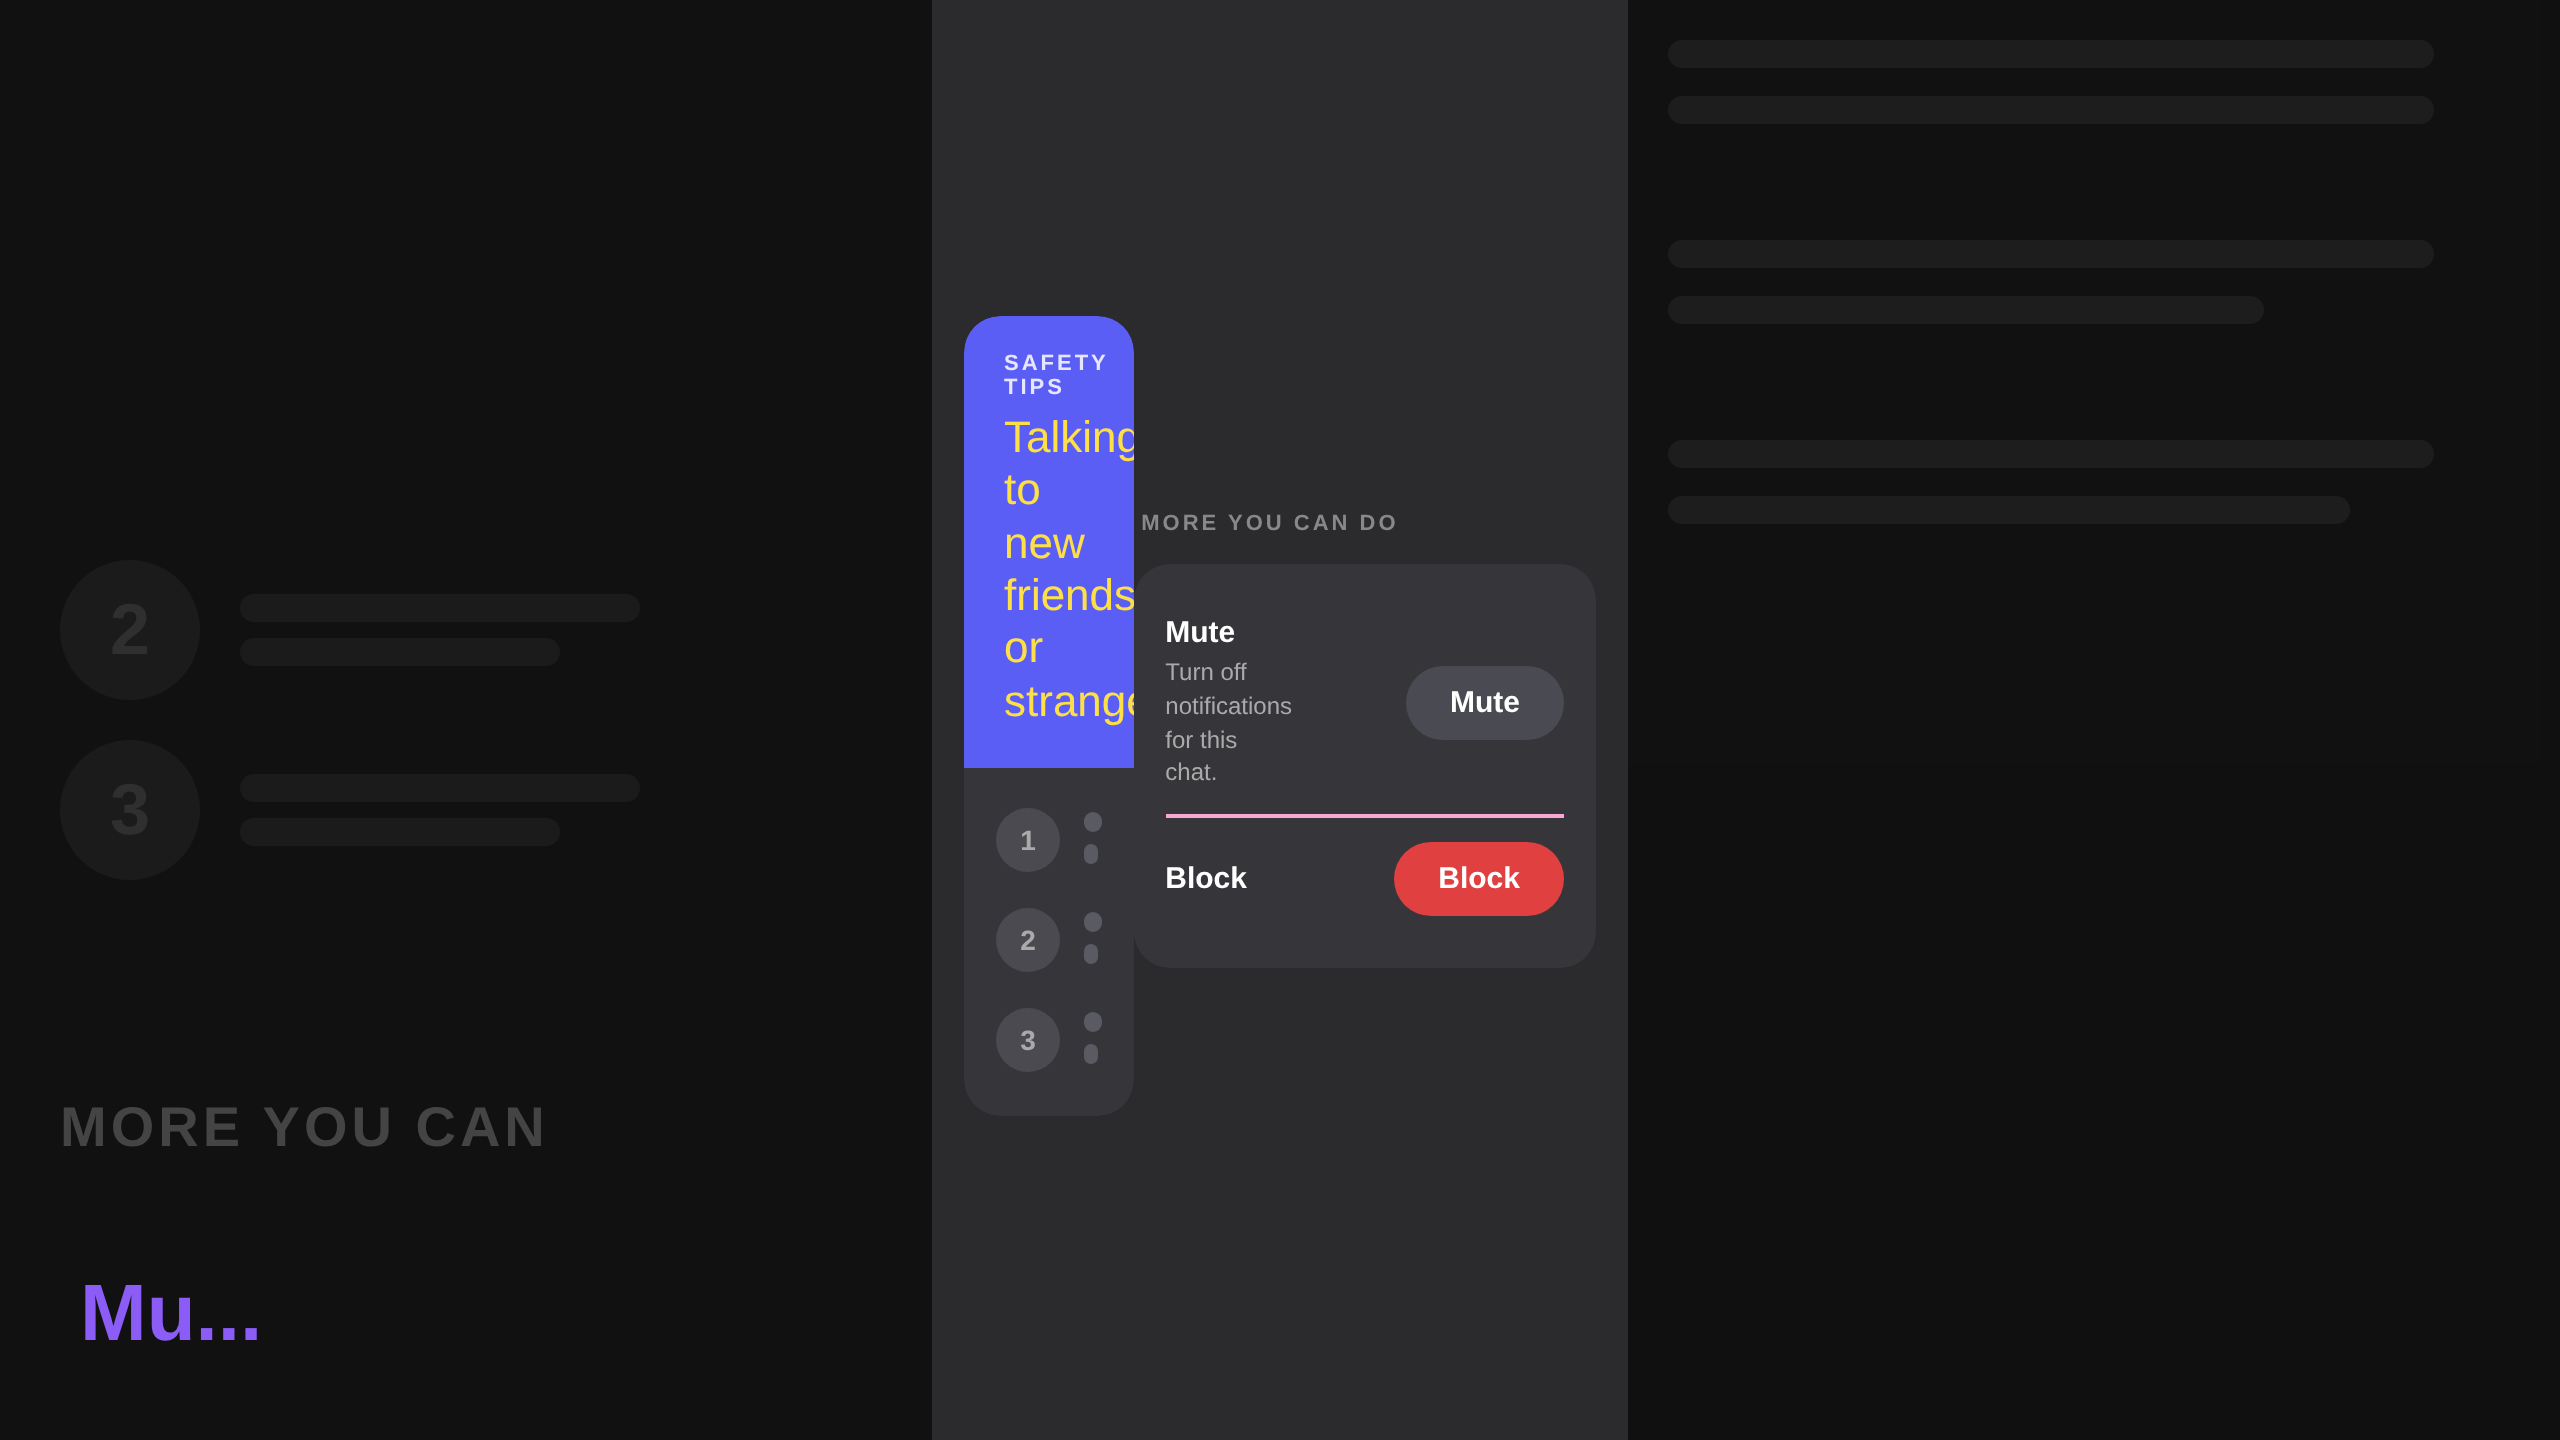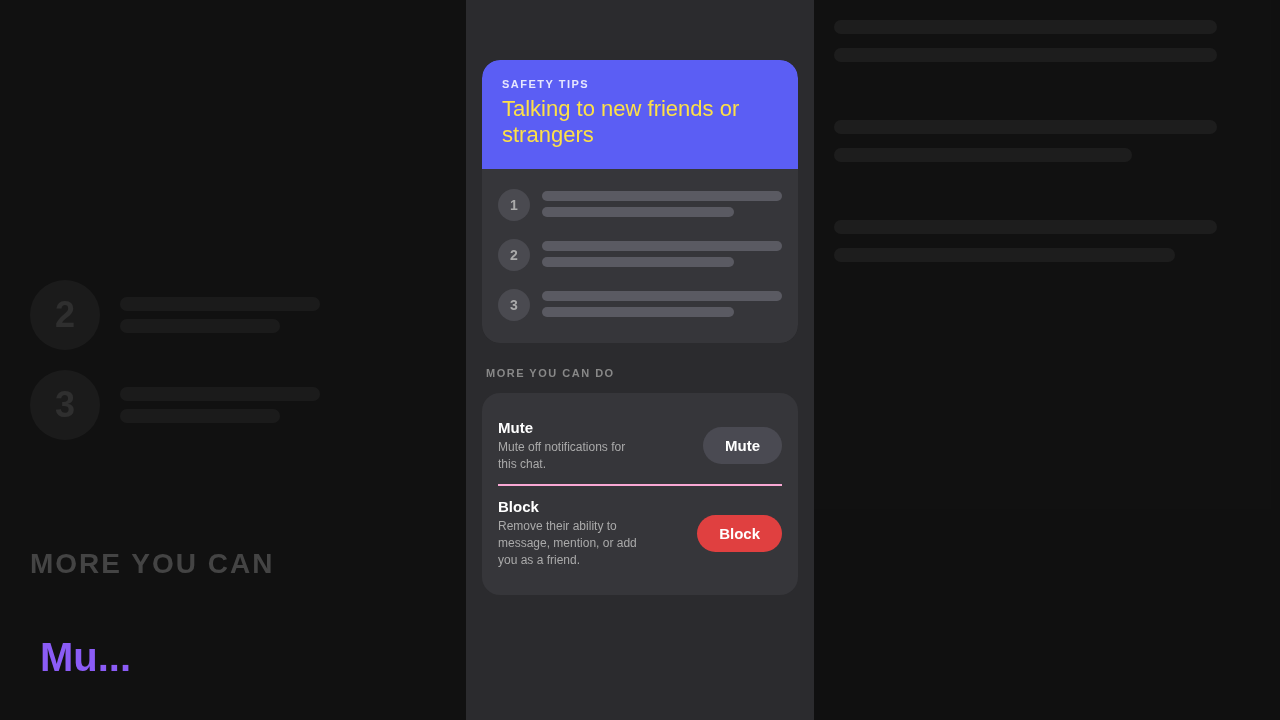--- a/index.html
+++ b/index.html
@@ -101,22 +101,21 @@
 
     
     .center-modal {
       position: absolute;
       left: 466px;
       top: 0;
       width: 348px;
       height: 720px;
       background: #2b2b2e;
       display: flex;
-      flex-direction: column;
-      align-items: flex-start;
+      align-items: center;
       padding: 60px 16px 40px 16px;
       gap: 0;
     }
 
     
     .safety-card {
       background: #2b2b2e;
       border-radius: 18px;
       overflow: hidden;
       margin-bottom: 24px;
@@ -335,28 +334,27 @@
     </div>
   </div>
 
   <div class="more-section">
     <div class="more-label">MORE YOU CAN DO</div>
     <div class="more-card">
 
       <div class="more-row">
         <div class="more-row-text">
           <span class="more-row-title">Mute</span>
-          <span class="more-row-desc">Mute off notifications for this chat.</span>
+          <span class="more-row-desc">Turn off notifications for this chat.</span>
         </div>
         <button class="action-btn mute-btn">Mute</button>
       </div>
 
       <div class="more-row">
         <div class="more-row-text">
           <span class="more-row-title">Block</span>
-          <span class="more-row-desc">Remove their ability to message, mention, or add you as a friend.</span>
         </div>
         <button class="action-btn block-btn">Block</button>
       </div>
     </div>
   </div>
 
 </div>
 
 </body></html>

